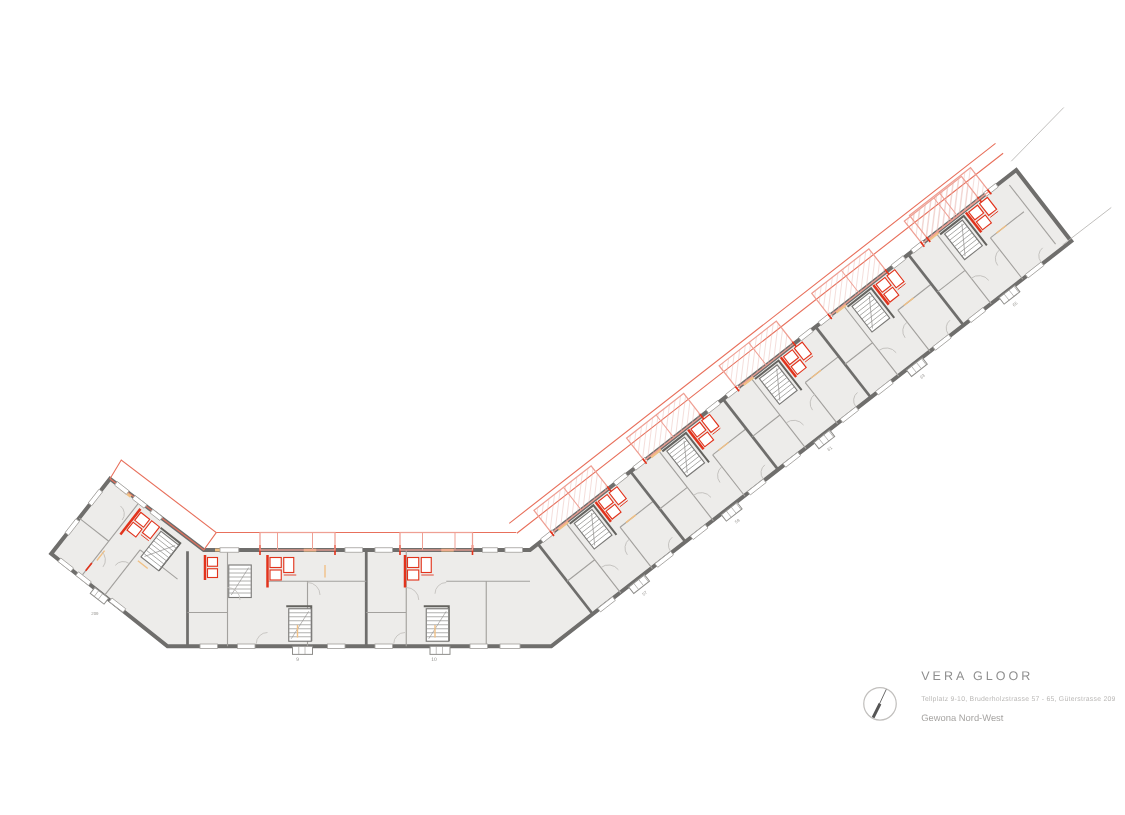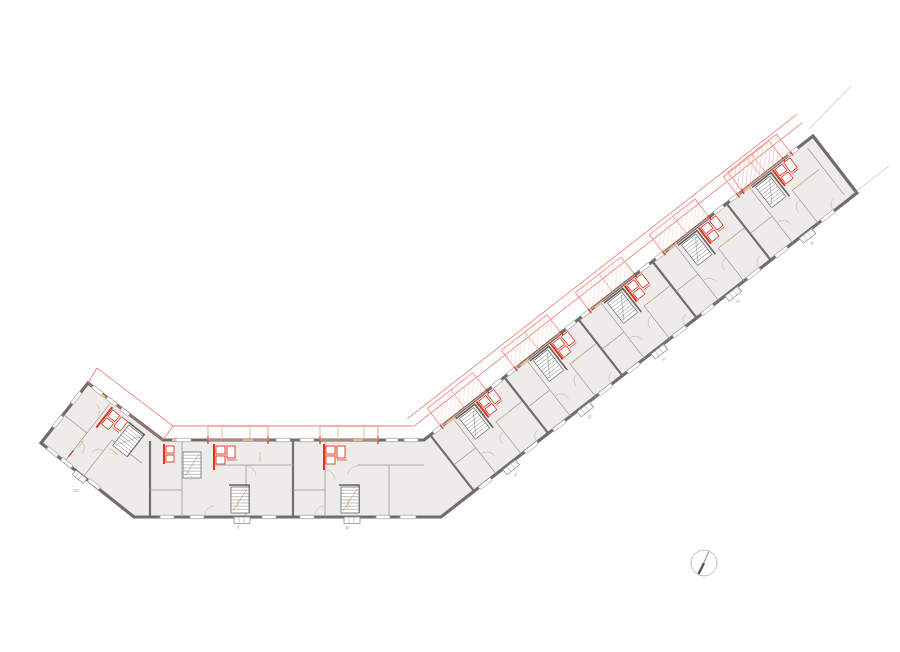--- a/index.html
+++ b/index.html
@@ -195,14 +195,19 @@
       <text x="425" y="85" class="numt">65</text>
     </g>
   </svg>
 
   <svg class="compass" width="30" height="32" viewBox="0 0 30 32">
     <circle cx="15" cy="15" r="13" fill="none" stroke="#c2c0be" stroke-width="1"></circle>
     <line x1="9.5" y1="26" x2="20" y2="3.5" stroke="#6b6b6b" stroke-width="0.8"></line>
     <line x1="9.5" y1="26" x2="15" y2="15" stroke="#555555" stroke-width="2.4"></line>
   </svg>
 
+  <div class="titleblock">
+    <div class="architect">VERA GLOOR</div>
+    <div class="address">Tellplatz 9-10, Bruderholzstrasse 57 - 65, Güterstrasse 209</div>
+    <div class="project">Gewona Nord-West</div>
+  </div>
 
 </div>
 
 </body></html>

